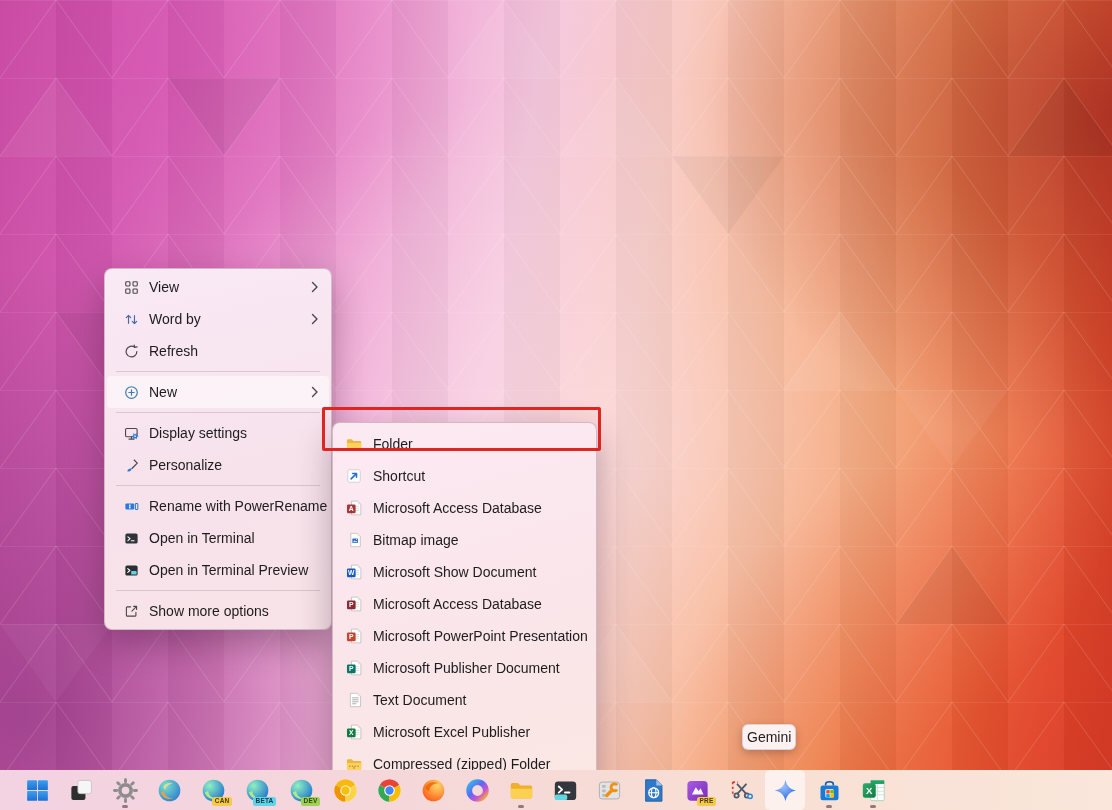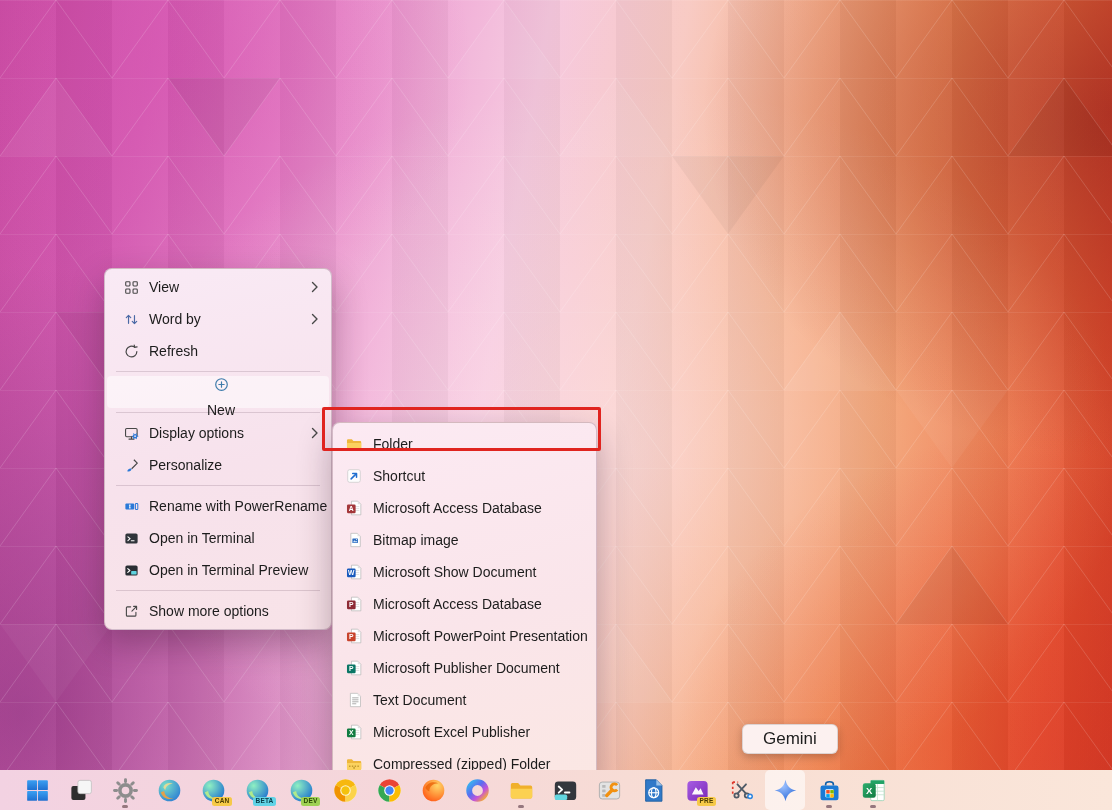--- a/index.html
+++ b/index.html
@@ -33,37 +33,37 @@
     box-shadow:0 14px 34px rgba(40,10,30,0.32);
   }
   .main-menu { left:104px; top:268px; width:228px; z-index:30;
     background:linear-gradient(168deg,#f9eaf5 0%,#f7e2ec 55%,#f8e3e8 100%); }
   .sub-menu  { left:332px; top:378px; width:265px; z-index:40;
     background:linear-gradient(165deg,#fceaf3 0%,#fae5ea 55%,#fbe7e3 100%); padding:5px 4px;margin-top:44px; }
 
   .menu-row { display:flex; align-items:center; height:32px; padding:0 10px 0 16px;
     border-radius:4px; color:#1c1c1c; font-size:14px; gap:9px; }
   .sub-menu .menu-row { padding:0 8px; gap:10px; height:32px; }
-  .menu-row.highlighted { background:rgba(255,255,255,0.5);flex-direction:column; }
+  .menu-row.highlighted { background:rgba(255,255,255,0.5); }
   .menu-row .label { white-space:nowrap; }
   .menu-row .chev { margin-left:auto; width:8px; height:12px; display:flex; }
   .menu-sep { height:1px; background:rgba(70,35,60,0.16); margin:4px 9px; }
 
   .mi { width:17px; height:17px; flex:0 0 17px; display:flex; }
   .sub-menu .mi { width:18px; height:18px; flex:0 0 18px; }
   .mi svg, .chev svg { width:100%; height:100%; display:block; }
 
   
   .red-box { position:absolute; left:322px; top:407px; width:279px; height:44px;
     border:3.5px solid #e0241f; border-radius:2px; z-index:60; pointer-events:none; }
 
   
   .tooltip { position:absolute; left:742px; top:724px; z-index:70;
     background:#fcf1f0; border:1px solid rgba(0,0,0,0.12); border-radius:6px;
-    padding:4px 20px; font-size:17px; color:#1d1d1d;
+    padding:4px 4px; font-size:14px; color:#1d1d1d;
     box-shadow:0 3px 9px rgba(0,0,0,0.22); }
 
   
   .taskbar { position:absolute; left:0; right:0; bottom:0; height:40px; z-index:50;
     background:linear-gradient(90deg,#f3d2e2 0%,#f5d7da 35%,#f8ded3 65%,#fae6da 100%);
     display:flex; align-items:center; padding-left:17px; gap:4px; }
   .tb-item { width:40px; height:40px; border-radius:5px; position:relative;
     display:flex; align-items:center; justify-content:center; }
   .tb-item.hovered { background:rgba(255,253,253,0.6); }
   .tb-item svg { width:27px; height:27px; display:block; }
@@ -170,21 +170,21 @@
             <circle cx="14.2" cy="13.2" r="2.7" fill="#2b79d8"></circle>
             <path d="M16.9 13.2 L18.0 13.2" stroke="#2b79d8" stroke-width="1.2"></path>
             <path d="M15.5 15.5 L16.1 16.5" stroke="#2b79d8" stroke-width="1.2"></path>
             <path d="M12.8 15.5 L12.3 16.5" stroke="#2b79d8" stroke-width="1.2"></path>
             <path d="M11.5 13.2 L10.4 13.2" stroke="#2b79d8" stroke-width="1.2"></path>
             <path d="M12.8 10.9 L12.3 9.9" stroke="#2b79d8" stroke-width="1.2"></path>
             <path d="M15.5 10.9 L16.1 9.9" stroke="#2b79d8" stroke-width="1.2"></path>
             <circle cx="14.2" cy="13.2" r="1" fill="#f8e7f0"></circle>
           </svg>
         </span>
-        <span class="label">Display options</span>
+        <span class="label">Display settings</span>
       </div>
       <div class="menu-row">
         <span class="mi">
           <svg viewBox="0 0 20 20">
             <path d="M12.8 3.2 L16.8 7.2 L10.2 13.8" fill="none" stroke="#474747" stroke-width="1.4" stroke-linejoin="round"></path>
             <path d="M10.2 13.8 C8.2 13 5.8 13.8 5 16.8 C8 17.6 9.8 16 10.2 13.8 Z" fill="#2b79d8"></path>
           </svg>
         </span>
         <span class="label">Personalize</span>
       </div>

